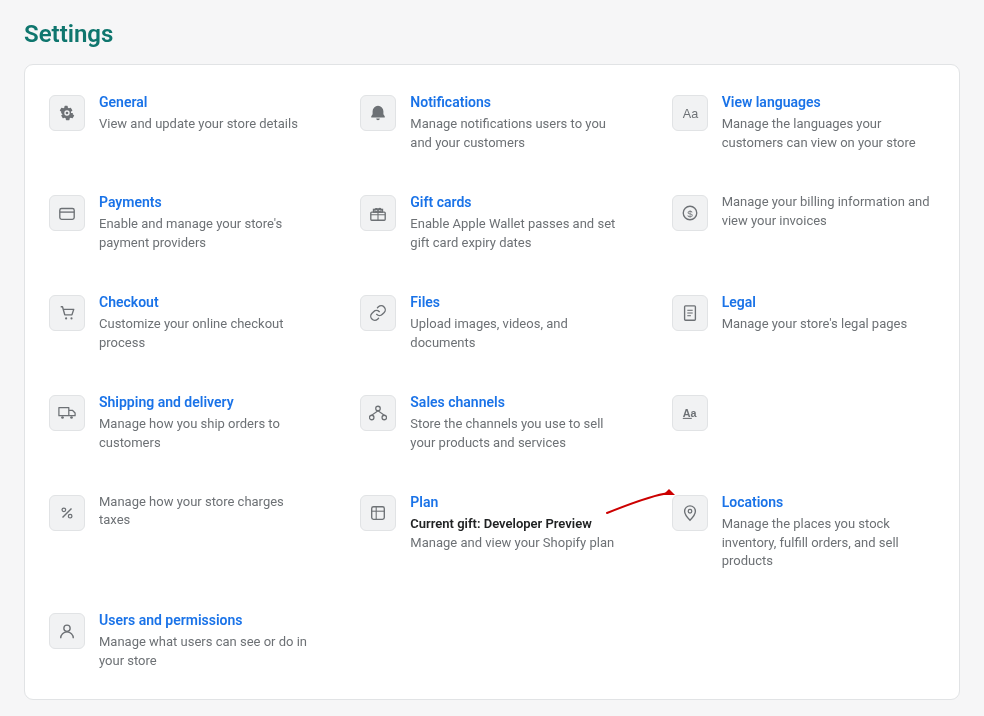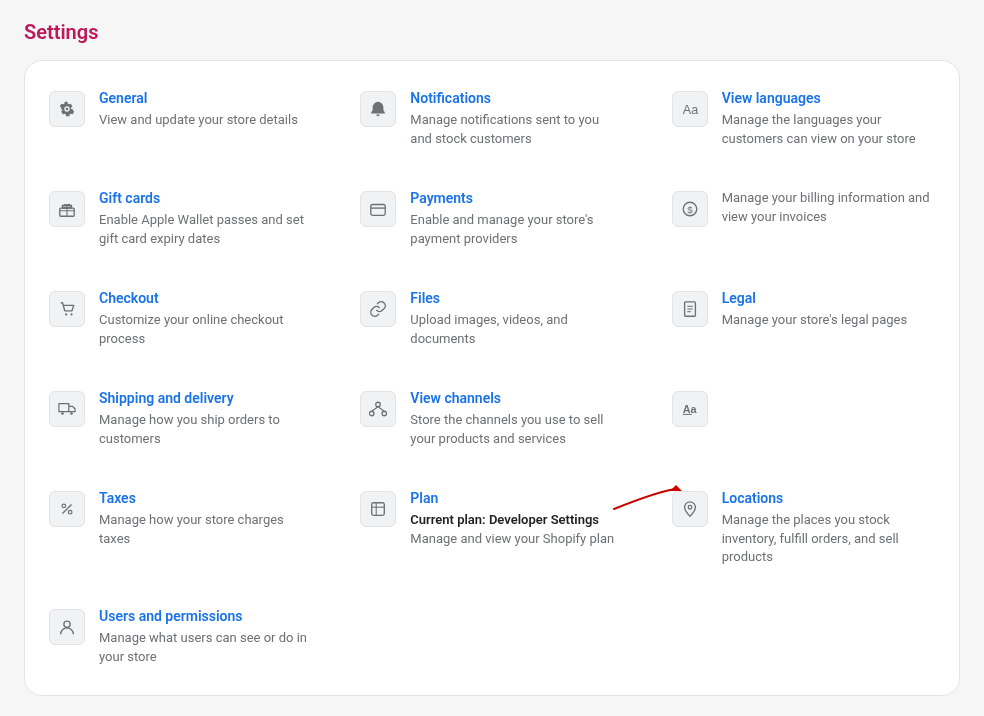--- a/index.html
+++ b/index.html
@@ -4,28 +4,28 @@
   <style>
     * { box-sizing: border-box; margin: 0; padding: 0; }
     body {
       font-family: -apple-system, BlinkMacSystemFont, 'Segoe UI', Roboto, sans-serif;
       background: #f6f6f7;
       min-height: 716px;
       padding: 20px 24px;
       color: #202223;
     }
     .page-title {
-      font-size: 20px;
+      font-size: 24px;
       font-weight: 600;
       margin-bottom: 16px;
-      color: #be185d;
+      color: #0f766e;
     }
     .settings-card {
       background: #fff;
-      border-radius: 18px;
+      border-radius: 9px;
       border: 1px solid #e1e3e5;
       padding: 8px 0;
     }
     .settings-grid {
       display: grid;
       grid-template-columns: repeat(3, 1fr);
       gap: 0;
     }
     .setting-item {
       display: flex;
@@ -93,64 +93,64 @@
         </div>
       </div>
       <div class="setting-item">
         <div class="icon-box">
           <svg viewBox="0 0 20 20">
             <path d="M10 2a6 6 0 00-6 6v3.5l-1.5 2V15h15v-1.5L16 11.5V8a6 6 0 00-6-6zm0 16a2 2 0 002-2H8a2 2 0 002 2z"></path>
           </svg>
         </div>
         <div class="setting-content">
           <div class="setting-title">Notifications</div>
-          <div class="setting-desc">Manage notifications sent to you and stock customers</div>
+          <div class="setting-desc">Manage notifications users to you and your customers</div>
         </div>
       </div>
       <div class="setting-item">
         <div class="icon-box">
           <svg viewBox="0 0 20 20">
             <text x="2" y="15" font-size="14" fill="#6d7175" font-family="sans-serif">Aa</text>
           </svg>
         </div>
         <div class="setting-content">
           <div class="setting-title">View languages</div>
           <div class="setting-desc">Manage the languages your customers can view on your store</div>
+        </div>
+      </div>
+      <div class="setting-item">
+        <div class="icon-box">
+          <svg viewBox="0 0 20 20">
+            <rect x="2" y="5" width="16" height="12" rx="2" ry="2" fill="none" stroke="#6d7175" stroke-width="1.5"></rect>
+            <line x1="2" y1="9" x2="18" y2="9" stroke="#6d7175" stroke-width="1.5"></line>
+          </svg>
+        </div>
+        <div class="setting-content">
+          <div class="setting-title">Payments</div>
+          <div class="setting-desc">Enable and manage your store's payment providers</div>
         </div>
       </div>
       <div class="setting-item">
         <div class="icon-box">
           <svg viewBox="0 0 20 20">
             <rect x="2" y="9" width="16" height="9" rx="1" fill="none" stroke="#6d7175" stroke-width="1.5"></rect>
             <path d="M10 9V18M2 12h16" stroke="#6d7175" stroke-width="1.2" fill="none"></path>
             <path d="M6.5 6a2 2 0 013.5 2H7a2 2 0 01-.5-2z" fill="none" stroke="#6d7175" stroke-width="1.2"></path>
             <path d="M13.5 6a2 2 0 00-3.5 2h3a2 2 0 00.5-2z" fill="none" stroke="#6d7175" stroke-width="1.2"></path>
             <rect x="5" y="6" width="10" height="3" rx="0" fill="none" stroke="#6d7175" stroke-width="1.5"></rect>
           </svg>
         </div>
         <div class="setting-content">
           <div class="setting-title">Gift cards</div>
           <div class="setting-desc">Enable Apple Wallet passes and set gift card expiry dates</div>
         </div>
       </div>
       <div class="setting-item">
         <div class="icon-box">
           <svg viewBox="0 0 20 20">
-            <rect x="2" y="5" width="16" height="12" rx="2" ry="2" fill="none" stroke="#6d7175" stroke-width="1.5"></rect>
-            <line x1="2" y1="9" x2="18" y2="9" stroke="#6d7175" stroke-width="1.5"></line>
-          </svg>
-        </div>
-        <div class="setting-content">
-          <div class="setting-title">Payments</div>
-          <div class="setting-desc">Enable and manage your store's payment providers</div>
-        </div>
-      </div>
-      <div class="setting-item">
-        <div class="icon-box">
-          <svg viewBox="0 0 20 20">
             <circle cx="10" cy="10" r="7.5" fill="none" stroke="#6d7175" stroke-width="1.5"></circle>
             <text x="7" y="14" font-size="11" fill="#6d7175" font-family="sans-serif">$</text>
           </svg>
         </div>
         <div class="setting-content">
           <div class="setting-desc">Manage your billing information and view your invoices</div>
         </div>
       </div>
       <div class="setting-item">
         <div class="icon-box">
@@ -208,56 +208,55 @@
         <div class="icon-box">
           <svg viewBox="0 0 20 20">
             <circle cx="10" cy="5" r="2.5" fill="none" stroke="#6d7175" stroke-width="1.4"></circle>
             <circle cx="3" cy="15" r="2.5" fill="none" stroke="#6d7175" stroke-width="1.4"></circle>
             <circle cx="17" cy="15" r="2.5" fill="none" stroke="#6d7175" stroke-width="1.4"></circle>
             <line x1="10" y1="7.5" x2="3" y2="12.5" stroke="#6d7175" stroke-width="1.2"></line>
             <line x1="10" y1="7.5" x2="17" y2="12.5" stroke="#6d7175" stroke-width="1.2"></line>
           </svg>
         </div>
         <div class="setting-content">
-          <div class="setting-title">View channels</div>
+          <div class="setting-title">Sales channels</div>
           <div class="setting-desc">Store the channels you use to sell your products and services</div>
         </div>
       </div>
       <div class="setting-item">
         <div class="icon-box">
           <svg viewBox="0 0 20 20">
             <text x="2" y="14" font-size="12" fill="#6d7175" font-family="sans-serif" font-weight="bold">Aa</text>
             <line x1="2" y1="16" x2="12" y2="16" stroke="#6d7175" stroke-width="1.2"></line>
           </svg>
         </div>
       </div>
       <div class="setting-item">
         <div class="icon-box">
           <svg viewBox="0 0 20 20">
             <line x1="5" y1="15" x2="15" y2="5" stroke="#6d7175" stroke-width="1.5"></line>
             <circle cx="6.5" cy="6.5" r="2" fill="none" stroke="#6d7175" stroke-width="1.4"></circle>
             <circle cx="13.5" cy="13.5" r="2" fill="none" stroke="#6d7175" stroke-width="1.4"></circle>
           </svg>
         </div>
         <div class="setting-content">
-          <div class="setting-title">Taxes</div>
           <div class="setting-desc">Manage how your store charges taxes</div>
         </div>
       </div>
       <div class="setting-item">
         <div class="icon-box">
           <svg viewBox="0 0 20 20">
             <rect x="3" y="3" width="14" height="14" rx="2" fill="none" stroke="#6d7175" stroke-width="1.5"></rect>
             <line x1="3" y1="8" x2="17" y2="8" stroke="#6d7175" stroke-width="1.2"></line>
             <line x1="8" y1="3" x2="8" y2="17" stroke="#6d7175" stroke-width="1.2"></line>
           </svg>
         </div>
         <div class="setting-content">
           <div class="setting-title">Plan</div>
-          <div class="setting-desc"><span style="position: relative; display: inline-block;"><span class="highlight">Current plan: Developer Settings</span><svg width="80" height="35" style="position: absolute; top: -30px; right: -85px; pointer-events: none;">
+          <div class="setting-desc"><span style="position: relative; display: inline-block;"><span class="highlight">Current gift: Developer Preview</span><svg width="80" height="35" style="position: absolute; top: -30px; right: -85px; pointer-events: none;">
                 <path d="M10 28 C30 20, 55 10, 72 8" stroke="#cc0000" stroke-width="2" fill="none" stroke-linecap="round"></path>
       <polygon points="72,4 78,10 66,10" fill="#cc0000"></polygon>
               </svg></span>Manage and view your Shopify plan</div>
         </div>
       </div>
       <div class="setting-item">
         <div class="icon-box">
           <svg viewBox="0 0 20 20">
             <path d="M10 2a6 6 0 016 6c0 4-6 10-6 10S4 12 4 8a6 6 0 016-6z" fill="none" stroke="#6d7175" stroke-width="1.5"></path>
             <circle cx="10" cy="8" r="2" fill="none" stroke="#6d7175" stroke-width="1.4"></circle>

